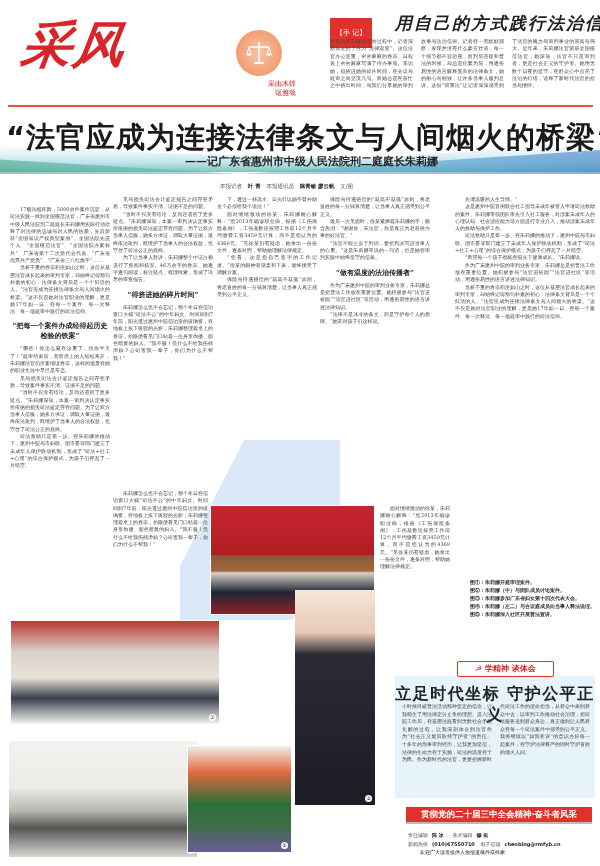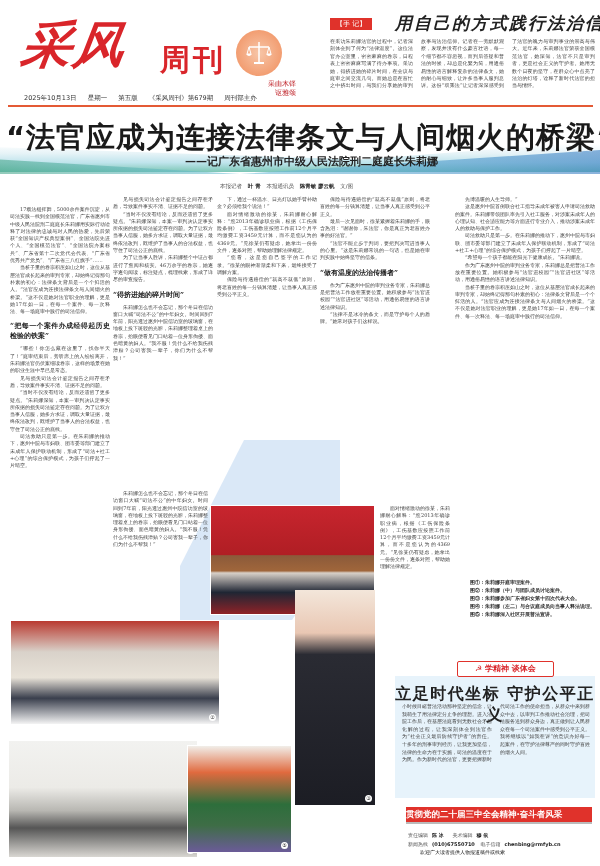--- a/index.html
+++ b/index.html
@@ -6,77 +6,69 @@
   body{width:600px;height:866px;background:#fff;font-family:"DejaVu Serif",serif;color:#333;overflow:hidden;position:relative}
   .masthead{position:absolute;left:0;top:0;width:600px;height:105px}
   .logo-script{position:absolute;left:22px;top:12px;font-family:"DejaVu Serif",serif;font-weight:bold;font-style:italic;font-size:50px;color:#d9252a;letter-spacing:2px;transform:skewX(-8deg)}
   .logo-weekly{position:absolute;left:160px;top:40px;font-family:"DejaVu Sans",sans-serif;font-weight:bold;font-size:30px;color:#d9252a;letter-spacing:3px}
   .emblem{position:absolute;left:236px;top:30px;width:46px;height:46px;border-radius:50%;background:radial-gradient(circle,#f7c6a8 0%,#f08c5a 100%);display:flex;align-items:center;justify-content:center;color:#fff;font-size:20px}
   .emblem-motto{position:absolute;left:236px;top:80px;font-size:7px;color:#c0262c;line-height:9px;width:60px;text-align:right}
   .dateline{position:absolute;left:24px;top:94px;font-family:"DejaVu Sans",sans-serif;font-size:6.5px;color:#333;white-space:nowrap}
   .dateline span{margin-right:9px}
   .rule-red{position:absolute;left:8px;top:105px;width:585px;height:2px;background:#e45a35}
   .essay{position:absolute;left:330px;top:8px;width:265px}
-  .essay-tag{position:absolute;left:0;top:10px;background:#e0322b;color:#fff;font-size:7px;padding:1px 6px;font-family:"DejaVu Sans",sans-serif}
+  .essay-tag{position:absolute;left:0;top:10px;background:#e0322b;color:#fff;font-size:7px;padding:10px 6px;font-family:"DejaVu Sans",sans-serif}
   .essay-title{position:absolute;left:65px;top:4px;font-size:17px;font-weight:bold;font-style:italic;color:#222;letter-spacing:2px;white-space:nowrap}
   .essay-body{position:absolute;left:0;top:30px;width:265px;column-count:3;column-gap:8px;font-size:5px;line-height:7.4px;color:#444;text-align:justify;height:70px;overflow:hidden}
   .headline-band{position:absolute;left:0;top:110px;width:600px;height:62px;background:linear-gradient(180deg,#fff 0%,#fff 55%,#e6f3f7 70%,#bfe4ec 85%,#7cc6b5 100%);clip-path:polygon(0 60%,30% 70%,60% 80%,100% 50%,100% 100%,0 100%);}
   .headline-band2{position:absolute;left:0;top:150px;width:600px;height:24px;background:linear-gradient(90deg,#4aa88d 0%,#6fc0d8 40%,#3b7fc4 100%);clip-path:polygon(0 40%,40% 100%,100% 0,100% 100%,0 100%);opacity:.6}
   .headline{position:absolute;left:6px;top:118px;width:590px;text-align:center;font-family:"DejaVu Sans",sans-serif;font-weight:bold;font-size:29px;color:#1a1a1a;letter-spacing:1px;white-space:nowrap;text-shadow:0 0 2px #fff}
   .subhead{position:absolute;left:185px;top:154px;font-size:11px;font-weight:bold;color:#222;white-space:nowrap}
   .byline{position:absolute;left:220px;top:183px;font-size:5.5px;color:#555;white-space:nowrap;font-family:"DejaVu Sans",sans-serif}
   .byline b{color:#222;margin:0 4px}
   .col{position:absolute;font-size:5px;line-height:7.3px;color:#444;text-align:justify;overflow:hidden}
   .col p{text-indent:2em}
-  .col h4{font-size:7px;line-height:10px;color:#222;font-weight:bold;margin:6px 0 4px}
+  .col h4{font-size:7px;line-height:10px;color:#222;font-weight:bold;text-align:center;margin:6px 0 4px}
   .photo{position:absolute;overflow:hidden;border:1.5px solid #fff}
   .ph-court{left:210px;top:505px;width:165px;height:110px;background:linear-gradient(180deg,#c8252e 0%,#b01e24 45%,#8b5a3a 46%,#a0663b 60%,#d8d0c8 62%,#1f2634 80%,#8f2227 100%)}
   .ph-office{left:10px;top:620px;width:210px;height:105px;background:linear-gradient(180deg,#b93a30 0%,#d9d2ca 30%,#e8e2d8 55%,#3a3f4d 75%,#f4f4f4 100%)}
   .ph-judge{left:295px;top:590px;width:80px;height:215px;background:linear-gradient(180deg,#f3e6da 0%,#e9c7b3 20%,#2a2b33 30%,#1c1d24 100%);border:none}
   .ph-meeting{left:8px;top:740px;width:190px;height:118px;background:linear-gradient(180deg,#f2f2f0 0%,#ecebe7 40%,#b8b7b2 60%,#555 75%,#d9d7d2 100%)}
   .ph-hall{left:187px;top:745px;width:105px;height:108px;background:linear-gradient(180deg,#f1eee9 0%,#e06a3f 25%,#2d6e3b 55%,#3e6d46 75%,#6b5b98 100%)}
   .photo .num{position:absolute;right:3px;bottom:3px;width:7px;height:7px;border-radius:50%;background:#fff;font-size:5px;text-align:center;line-height:7px;color:#333;font-family:"DejaVu Sans",sans-serif}
   .caption{position:absolute;left:456px;top:578px;width:140px;font-size:5px;line-height:8px;color:#333;font-weight:bold}
   .caption div{padding-left:14px;text-indent:-0px}
   .panel{position:absolute;left:395px;top:676px;width:200px;height:122px;background:#e7f3fb}
   .panel-badge{position:absolute;left:457px;top:661px;width:97px;height:16px;background:#fff;border:1px solid #e0322b;border-radius:2px;color:#d9252a;font-size:8px;font-weight:bold;text-align:center;line-height:14px;font-family:"DejaVu Sans",sans-serif}
   .panel-title{position:absolute;left:395px;top:684px;width:200px;text-align:center;font-size:16px;font-weight:bold;letter-spacing:1.5px;color:#222}
   .panel-body{position:absolute;left:402px;top:703px;width:188px;column-count:2;column-gap:8px;font-size:5px;line-height:7.6px;color:#444;height:92px;overflow:hidden;text-align:justify}
-  .banner{position:absolute;left:406px;top:807px;width:186px;height:15px;background:#e0322b;color:#fff;font-weight:bold;font-size:8.5px;line-height:15px;font-family:"DejaVu Sans",sans-serif;box-shadow:0 2px 0 #bbb}
+  .banner{position:absolute;left:406px;top:807px;width:186px;height:15px;background:#e0322b;color:#fff;font-weight:bold;font-size:8.5px;text-align:center;line-height:15px;font-family:"DejaVu Sans",sans-serif;box-shadow:0 2px 0 #bbb}
   .footer{position:absolute;left:408px;top:831px;width:190px;font-size:5px;line-height:8.5px;color:#555;font-family:"DejaVu Sans",sans-serif;white-space:nowrap}
   .footer b{color:#222;margin:0 4px}
   .blue-swoosh{position:absolute;left:180px;top:440px;width:160px;height:180px;background:#bcd6f0;opacity:.55;clip-path:polygon(40% 0,100% 0,100% 60%,70% 100%,0 100%,0 70%)}
 </style>
 </head>
 <body>
 
 <div class="masthead">
   <div class="logo-script">采风</div>
-  <div class="logo-weekly">周刊</div>
   <div class="emblem">
     <svg width="30" height="30" viewBox="0 0 30 30">
       <line x1="15" y1="4" x2="15" y2="24" stroke="#fff" stroke-width="1.5"></line>
       <line x1="5" y1="9" x2="25" y2="9" stroke="#fff" stroke-width="1.5"></line>
       <path d="M3 16 L5 9 L7 16 Z" fill="none" stroke="#fff"></path>
       <path d="M23 16 L25 9 L27 16 Z" fill="none" stroke="#fff"></path>
       <path d="M2 16 Q5 20 8 16 Z" fill="#fff"></path>
       <path d="M22 16 Q25 20 28 16 Z" fill="#fff"></path>
       <rect x="10" y="24" width="10" height="2" fill="#fff"></rect>
     </svg>
   </div>
   <div class="emblem-motto">
     <div>采由木铎</div>
     <div>讴雅颂</div>
-  </div>
-  <div class="dateline">
-    <span>2025年10月13日</span>
-    <span>星期一</span>
-    <span>第五版</span>
-    <span>《采风周刊》第679期</span>
-    <span>周刊部主办</span>
   </div>
 
   <div class="essay">
     <div class="essay-tag">【手 记】</div>
     <div class="essay-title">用自己的方式践行法治信仰</div>
     <div class="essay-body">在采访朱莉娜法官的过程中，记者深刻体会到了何为“法律温度”。这位法官办公室里，密密麻麻的卷宗，日程表上密密麻麻写满了待办事项。采访她，得挤进她的碎片时间，在会议与庭审之间交流几句。而她总是在百忙之中挤出时间，与我们分享她的审判故事与法治信仰。记者在一旁默默观察，发现并没有什么豪言壮语，每一个细节都不容忽视，而判后答疑和普法的时候，却总是化繁为简，用通俗易懂的语言解释复杂的法律条文，她的耐心与细致，让许多当事人服判息诉。这份“双乘法”让记者深深感受到了法官的魄力与审判事业的崇高与伟大。近年来，朱莉娜法官荣获全国模范法官，她深知，法官不只是审判者，更是社会正义的守护者。她用无数个日夜的坚守，在群众心中点亮了法治的灯塔，诠释了新时代法官的担当与情怀。</div>
   </div>
 </div>
 <div class="rule-red"></div>
 

